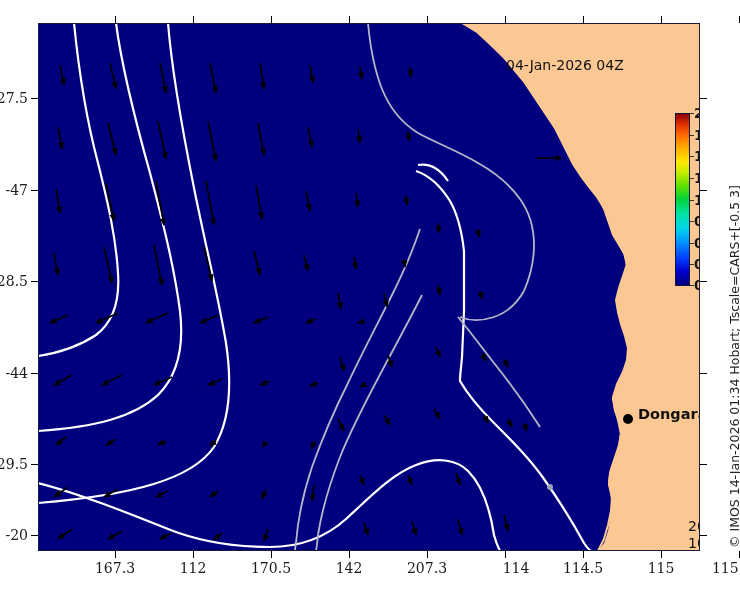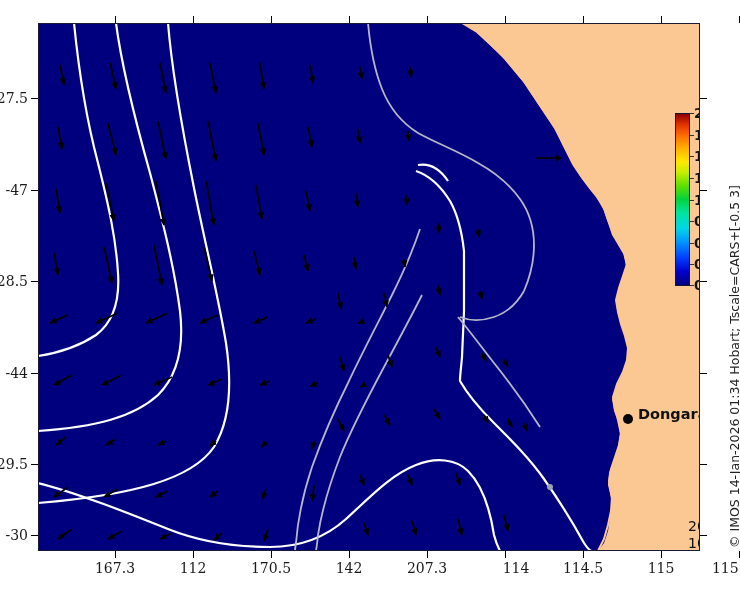--- a/index.html
+++ b/index.html
@@ -282,20 +282,21 @@
         <line x1="322" y1="452" x2="326" y2="462"></line>
         <line x1="370" y1="452" x2="374" y2="462"></line>
         <line x1="418" y1="450" x2="422" y2="462"></line>
         <line x1="326" y1="500" x2="330" y2="512"></line>
         <line x1="374" y1="498" x2="378" y2="512"></line>
         <line x1="420" y1="496" x2="424" y2="512"></line>
         <line x1="466" y1="492" x2="470" y2="508"></line>
       </g>
     </svg>
 
+    <div class="anno" id="date-stamp">04-Jan-2026 04Z</div>
 
 
     <svg id="ref-arrow" viewBox="0 0 28 10">
       <line x1="1" y1="5" x2="22" y2="5" stroke="#000" stroke-width="1.6"></line>
       <path d="M 21 1.5 L 27 5 L 21 8.5 z" fill="#000"></path>
     </svg>
 
     <div id="city-dot"></div>
     <div id="city-label">Dongara</div>
 
@@ -373,17 +374,17 @@
     <div class="tick-r" style="top:281px"></div>
     <div class="tick-r" style="top:373px"></div>
     <div class="tick-r" style="top:464px"></div>
     <div class="tick-r" style="top:535px"></div>
 
     <div class="ylab" style="top:98px">-27.5</div>
     <div class="ylab" style="top:190px">-47</div>
     <div class="ylab" style="top:281px">-28.5</div>
     <div class="ylab" style="top:373px">-44</div>
     <div class="ylab" style="top:464px">-29.5</div>
-    <div class="ylab" style="top:535px">-30</div>
+    <div class="ylab" style="top:535px">-20</div>
   </div>
 
   <div id="credit">© IMOS 14-Jan-2026 01:34 Hobart; Tscale=CARS+[-0.5 3]</div>
 </div>
 
 </body></html>

